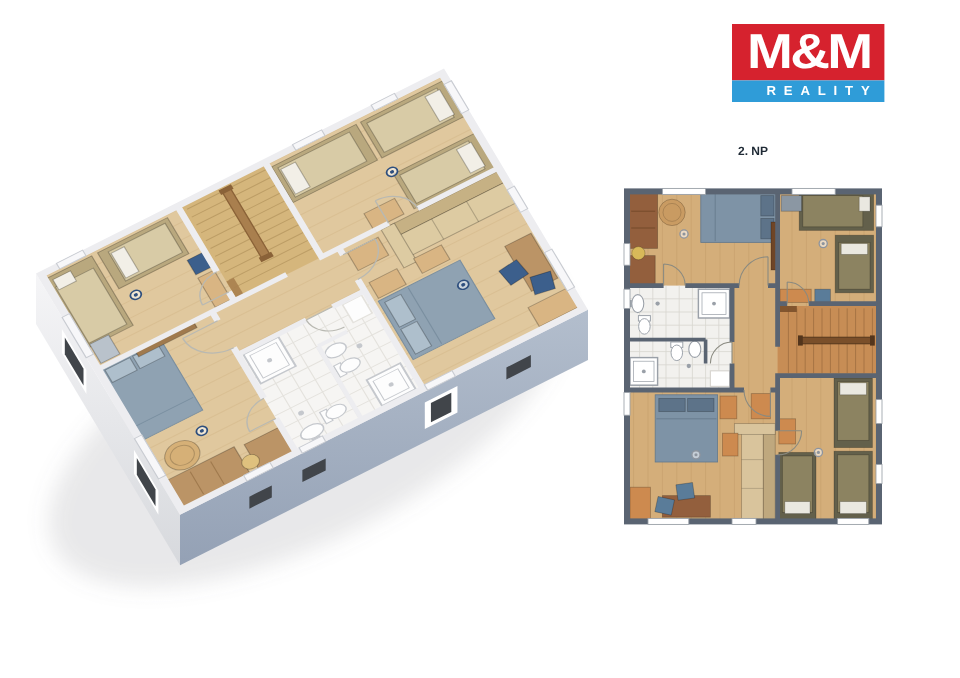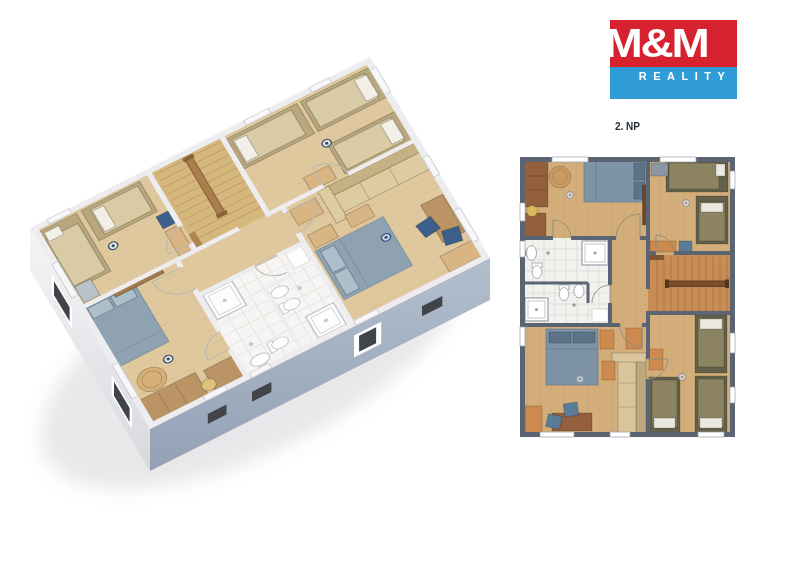--- a/index.html
+++ b/index.html
@@ -1,23 +1,23 @@
 <!DOCTYPE html>
 <html><head>
 <meta charset="utf-8">
 <style>
   html,body{margin:0;padding:0;background:#ffffff;}
   .stage{position:relative;width:800px;height:565px;background:#ffffff;overflow:hidden;
          font-family:"Liberation Sans", sans-serif;}
   .scene{position:absolute;left:0;top:0;width:800px;height:565px;}
   .logo{position:absolute;left:610px;top:20px;width:127px;}
   .logo-top{height:47px;background:var(--red,#d6222e);color:var(--text,#fff);
-    display:flex;align-items:center;justify-content:flex-start;}
+    display:flex;align-items:center;justify-content:center;}
   .logo-top span{font-weight:800;font-size:41px;letter-spacing:-2px;transform:scaleX(1.12);}
-  .logo-band{height:32px;background:var(--blue,#2f9cd8);color:var(--text,#fff);
+  .logo-band{height:18px;background:var(--blue,#2f9cd8);color:var(--text,#fff);
     font-size:11px;font-weight:700;letter-spacing:6.5px;line-height:18px;text-align:center;padding-left:23px;}
   .plan-title{position:absolute;left:520px;top:121px;width:215px;text-align:center;
     font-size:10px;font-weight:700;color:var(--text,#1f2a35);}
 </style>
 </head>
 <body>
 
 <div class="stage">
 
 <svg class="scene" viewBox="0 0 800 565" style="--facewhite1: #f5f5f7; --facewhite2: #d7d9dd; --faceblue1: #b3becd; --faceblue2: #94a1b5; --slot: #41454a; --frame: #ffffff; --shadow: rgba(110,115,125,0.16);">

